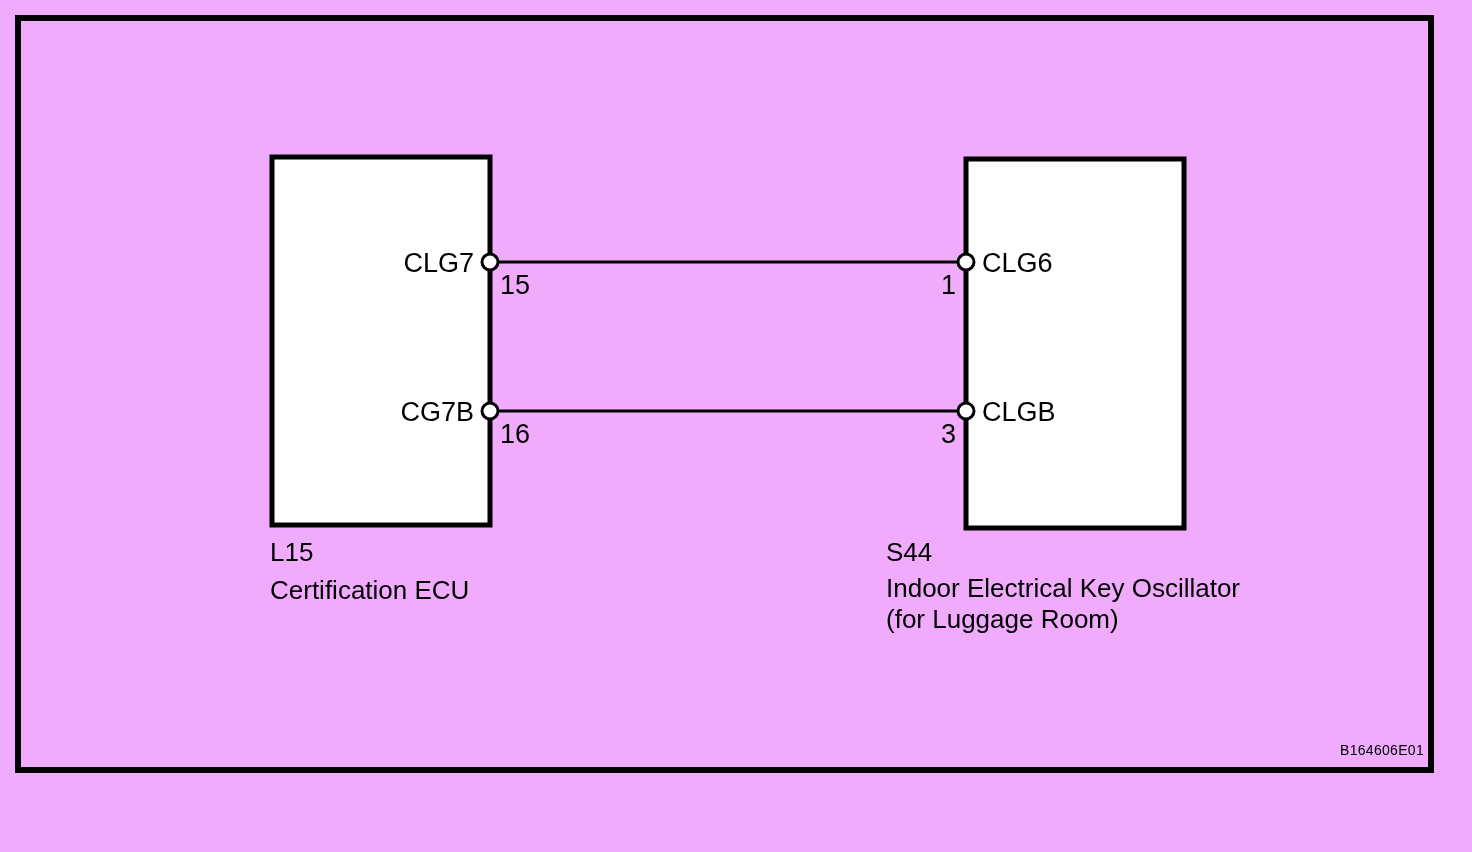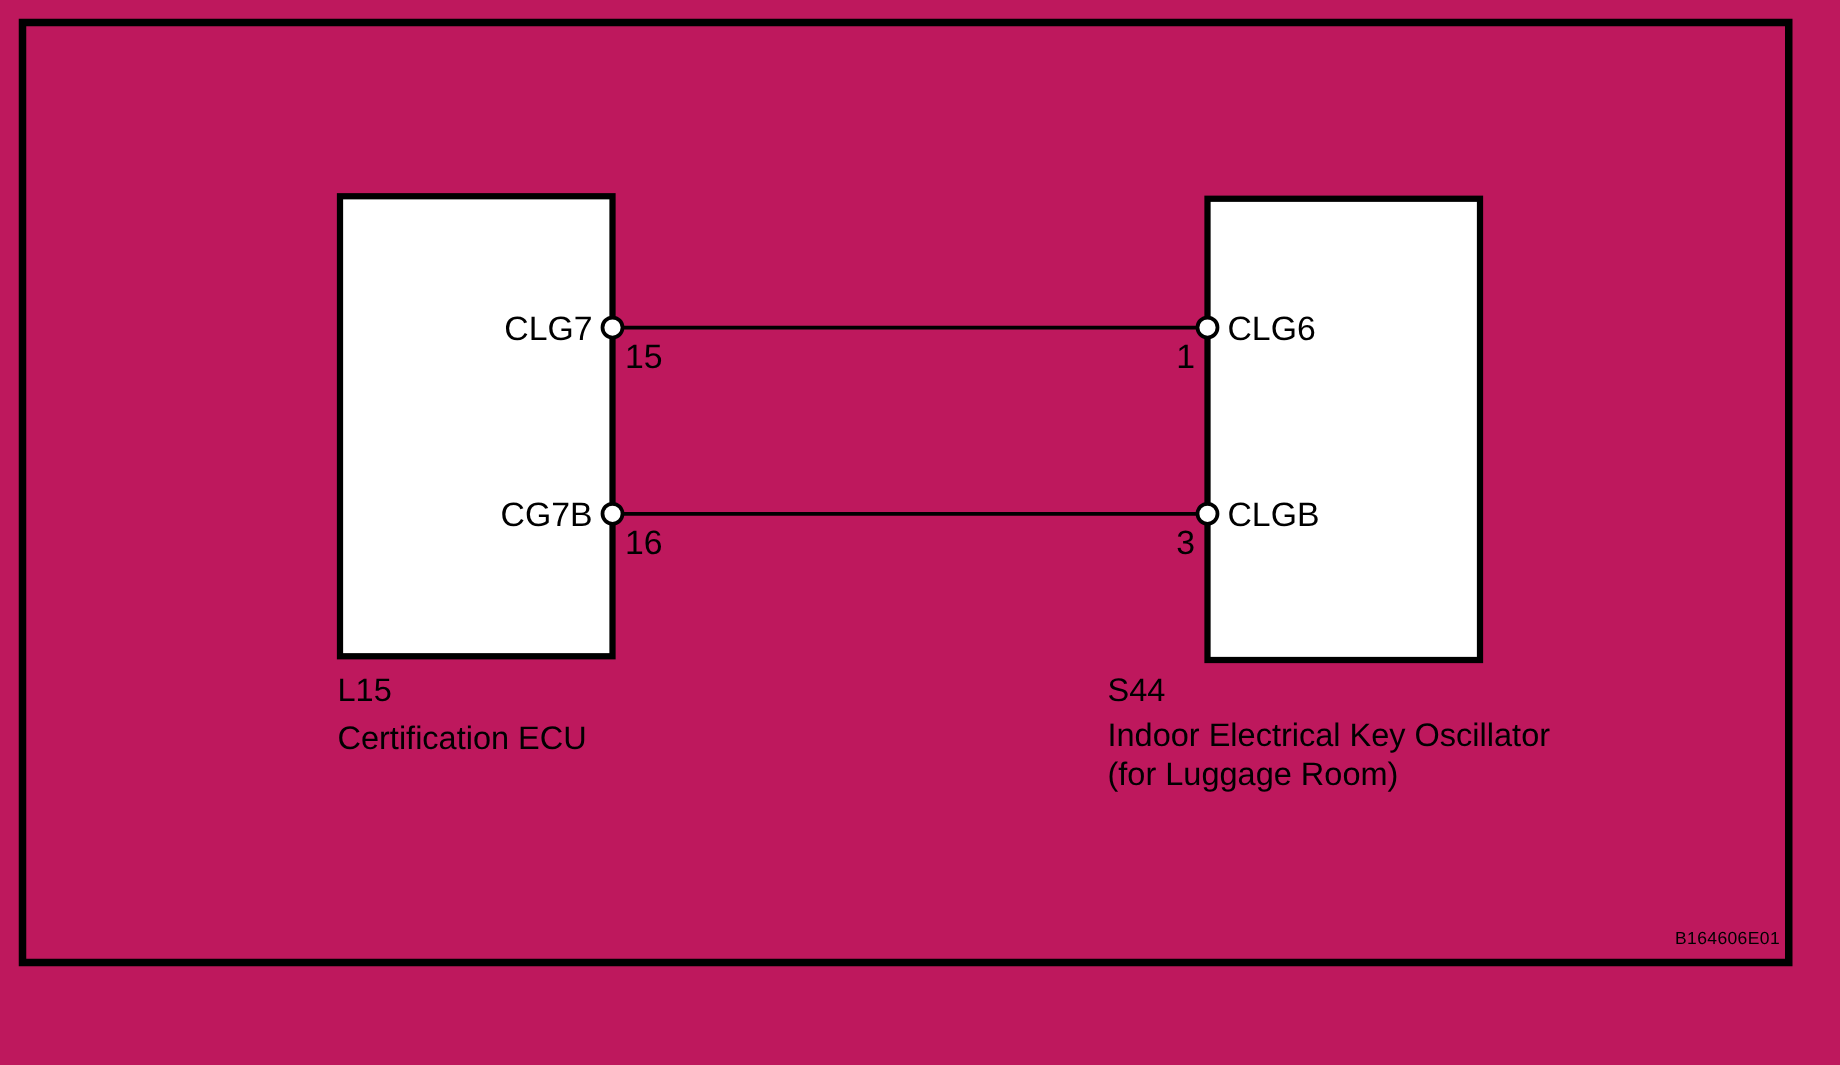--- a/index.html
+++ b/index.html
@@ -7,21 +7,21 @@
     padding: 0;
     background: #ffffff;
   }
   body {
     font-family: "Liberation Sans", sans-serif;
   }
   #canvas {
     position: relative;
     width: 1472px;
     height: 852px;
-    background: #be185d;
+    background: #f0abfc;
     overflow: hidden;
   }
   #diagram-svg {
     position: absolute;
     left: 0;
     top: 0;
   }
   .svg-text {
     font-family: "Liberation Sans", sans-serif;
     fill: #000000;

